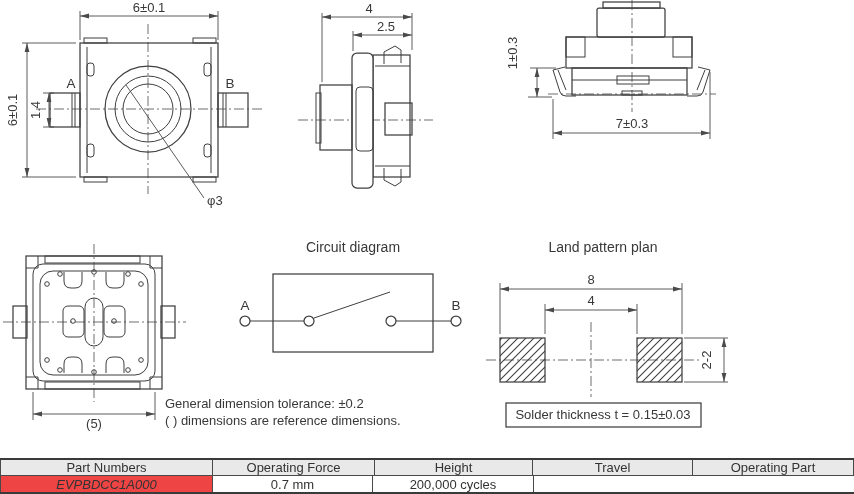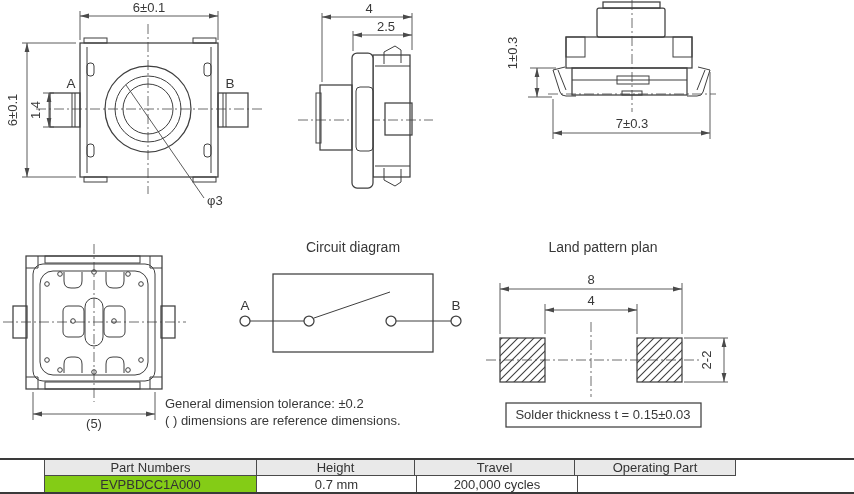--- a/index.html
+++ b/index.html
@@ -11,28 +11,28 @@
   .lbltxt{font-size:13.5px;}
   .titletxt{font-size:14px;}
   .outline{fill:none;stroke:#3f3f3f;stroke-width:1.25;}
   .thin{fill:none;stroke:#3f3f3f;stroke-width:1;}
   .dimline{fill:none;stroke:#4a4a4a;stroke-width:0.9;}
   .cline{fill:none;stroke:#4a4a4a;stroke-width:0.8;stroke-dasharray:10 3 2 3;}
   .whitefill{fill:#ffffff;stroke:#3f3f3f;stroke-width:1.25;}
 
   .spec-table{position:absolute;left:0;top:458px;width:854px;height:36px;
     border-top:2px solid #3a3a3a;border-bottom:2px solid #3a3a3a;box-sizing:border-box;
-    display:flex;flex-direction:column;font-size:13px;color:#333;padding-left:44px;}
+    display:flex;flex-direction:column;font-size:13px;color:#333;}
   .tr{display:flex;flex:1;}
   .tc{box-sizing:border-box;border-right:1px solid #4a4a4a;display:flex;
       align-items:center;justify-content:center;overflow:hidden;white-space:nowrap;}
   .tc:first-child{border-left:1px solid #4a4a4a;}
   .thead .tc{background:#e9e9e9;border-bottom:1px solid #4a4a4a;}
   .trow .tc{background:#ffffff;}
-  .trow .tc.part{background:#84cc16;}
+  .trow .tc.part{background:#ef4444;font-style:italic;}
   .c0{width:213px;} .c1{width:162px;} .c2{width:160px;} .c3{width:158px;} .c4{width:161px;}
 </style>
 </head>
 <body>
 
 <div id="page">
 
 <svg id="drawing" width="854" height="458" viewBox="0 0 854 458">
   <defs>
     <marker id="arw" markerWidth="10" markerHeight="7" refX="9" refY="3" orient="auto-start-reverse" markerUnits="userSpaceOnUse">
@@ -233,20 +233,21 @@
 
   <g>
     <text class="dimtxt" x="165" y="408" text-anchor="start">General dimension tolerance: ±0.2</text>
     <text class="dimtxt" x="165" y="425" text-anchor="start">( ) dimensions are reference dimensions.</text>
   </g>
 </svg>
 
 <div class="spec-table">
   <div class="tr thead">
     <div class="tc c0">Part Numbers</div>
+    <div class="tc c1">Operating Force</div>
     <div class="tc c3">Height</div>
     <div class="tc c2">Travel</div>
     <div class="tc c4">Operating Part</div>
   </div>
   <div class="tr trow">
     <div class="tc c0 part">EVPBDCC1A000</div>
     <div class="tc c2">0.7 mm</div>
     <div class="tc c4">200,000 cycles</div>
   </div>
 </div>

